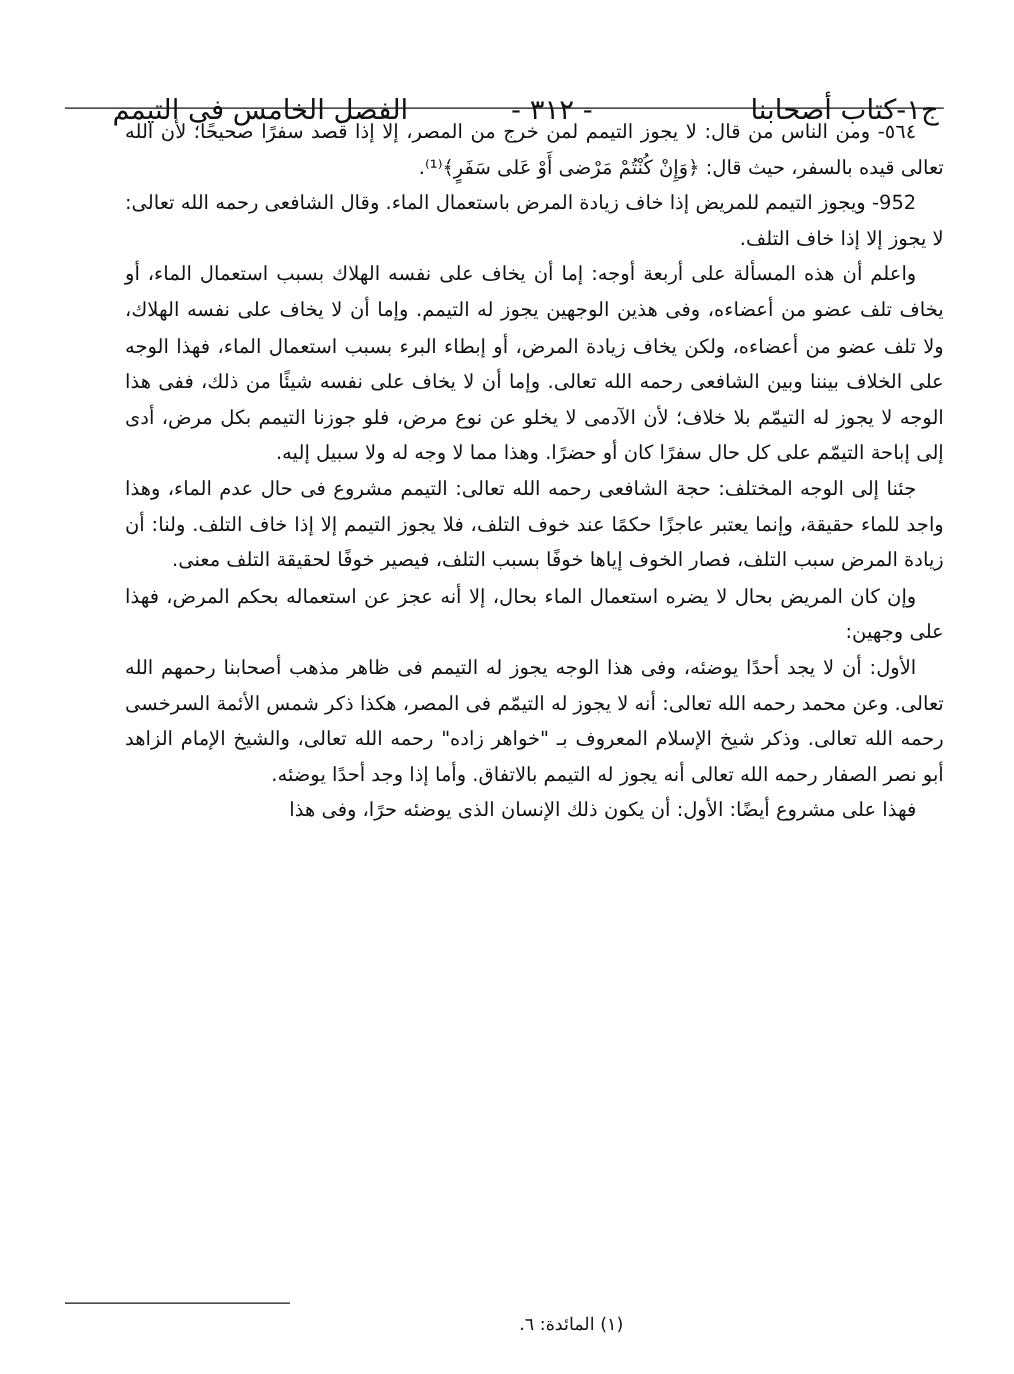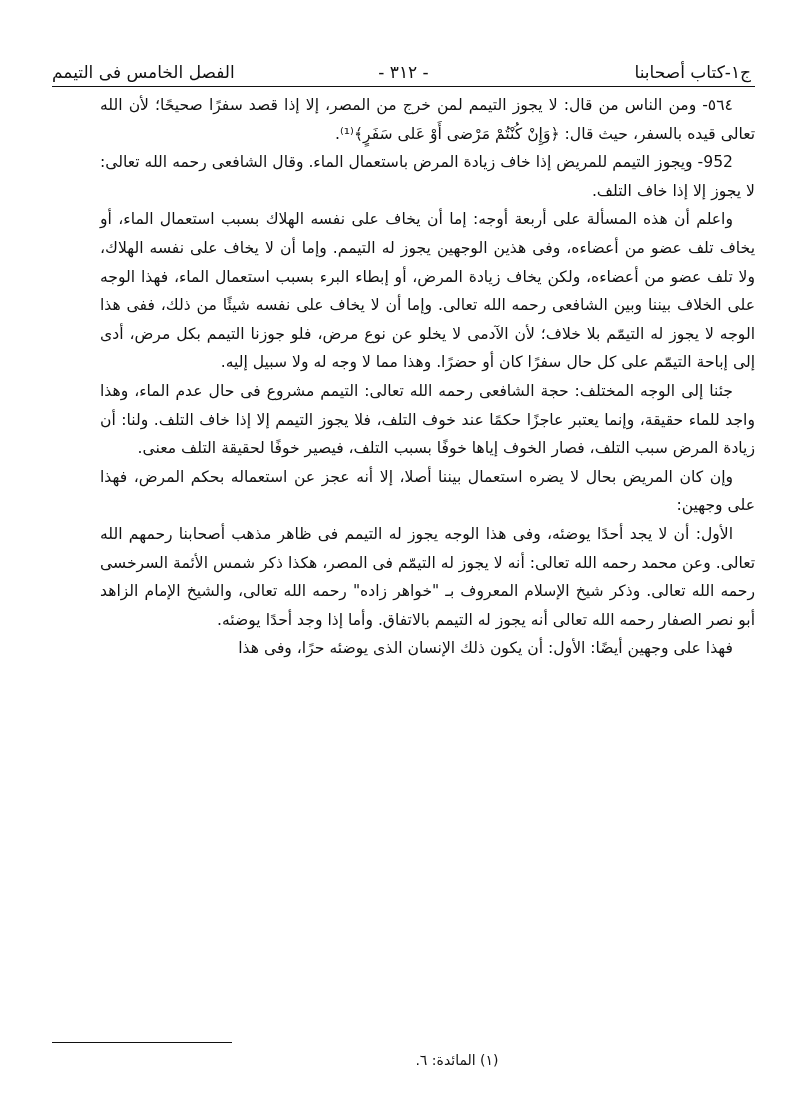--- a/index.html
+++ b/index.html
@@ -1,20 +1,20 @@
 <!DOCTYPE html>
 <html><head>
   <meta charset="utf-8">
   <style>
     html, body { margin: 0; padding: 0; background: #ffffff; }
     body { width: 811px; height: 1099px; position: relative; overflow: hidden;
       font-family: "DejaVu Sans", "Liberation Sans", sans-serif; color: #111; }
     .page { position: absolute; left: 52px; top: 52px; width: 703px; direction: rtl; }
     .header { position: relative; height: 34px; border-bottom: 1.5px solid #111; }
-    .header span { position: absolute; top: 10px; font-size: 17px; white-space: nowrap; }
+    .header span { position: absolute; top: 24px; font-size: 22px; white-space: nowrap; margin-left: 38px; }
     .h-right { right: 4px; }
     .h-center { left: 50%; transform: translateX(-50%); text-align: right; }
     .h-left { left: 0; }
     .body { margin-top: 4px; font-size: 15.6px; line-height: 28.6px; text-align: justify; text-align-last: right; }
     .body p { margin: 0; }
     .body p.indent { text-indent: 22px; margin-left: 48px; }
     .rule { position: absolute; left: 52px; top: 1042px; width: 180px; border-top: 1px solid #111; }
     .footnote { position: absolute; right: 0; top: 1052px; width: 760px; direction: rtl; font-size: 14px; text-align: center; }
     .footnote span { display: inline-block; }
   </style>
@@ -25,22 +25,22 @@
   <div class="header">
     <span class="h-right">ج١-كتاب أصحابنا</span>
     <span class="h-center">- ٣١٢ -</span>
     <span class="h-left">الفصل الخامس فى التيمم</span>
   </div>
   <div class="body">
     <p class="indent">٥٦٤- ومن الناس من قال: لا يجوز التيمم لمن خرج من المصر، إلا إذا قصد سفرًا صحيحًا؛ لأن الله تعالى قيده بالسفر، حيث قال: ﴿وَإِنْ كُنْتُمْ مَرْضى أَوْ عَلى سَفَرٍ﴾⁽¹⁾.</p>
     <p class="indent">952- ويجوز التيمم للمريض إذا خاف زيادة المرض باستعمال الماء. وقال الشافعى رحمه الله تعالى: لا يجوز إلا إذا خاف التلف.</p>
     <p class="indent">واعلم أن هذه المسألة على أربعة أوجه: إما أن يخاف على نفسه الهلاك بسبب استعمال الماء، أو يخاف تلف عضو من أعضاءه، وفى هذين الوجهين يجوز له التيمم. وإما أن لا يخاف على نفسه الهلاك، ولا تلف عضو من أعضاءه، ولكن يخاف زيادة المرض، أو إبطاء البرء بسبب استعمال الماء، فهذا الوجه على الخلاف بيننا وبين الشافعى رحمه الله تعالى. وإما أن لا يخاف على نفسه شيئًا من ذلك، ففى هذا الوجه لا يجوز له التيمّم بلا خلاف؛ لأن الآدمى لا يخلو عن نوع مرض، فلو جوزنا التيمم بكل مرض، أدى إلى إباحة التيمّم على كل حال سفرًا كان أو حضرًا. وهذا مما لا وجه له ولا سبيل إليه.</p>
     <p class="indent">جئنا إلى الوجه المختلف: حجة الشافعى رحمه الله تعالى: التيمم مشروع فى حال عدم الماء، وهذا واجد للماء حقيقة، وإنما يعتبر عاجزًا حكمًا عند خوف التلف، فلا يجوز التيمم إلا إذا خاف التلف. ولنا: أن زيادة المرض سبب التلف، فصار الخوف إياها خوفًا بسبب التلف، فيصير خوفًا لحقيقة التلف معنى.</p>
-    <p class="indent">وإن كان المريض بحال لا يضره استعمال بيننا أصلا، إلا أنه عجز عن استعماله بحكم المرض، فهذا على وجهين:</p>
+    <p class="indent">وإن كان المريض بحال لا يضره استعمال الماء بحال، إلا أنه عجز عن استعماله بحكم المرض، فهذا على وجهين:</p>
     <p class="indent">الأول: أن لا يجد أحدًا يوضئه، وفى هذا الوجه يجوز له التيمم فى ظاهر مذهب أصحابنا رحمهم الله تعالى. وعن محمد رحمه الله تعالى: أنه لا يجوز له التيمّم فى المصر، هكذا ذكر شمس الأئمة السرخسى رحمه الله تعالى. وذكر شيخ الإسلام المعروف بـ "خواهر زاده" رحمه الله تعالى، والشيخ الإمام الزاهد أبو نصر الصفار رحمه الله تعالى أنه يجوز له التيمم بالاتفاق. وأما إذا وجد أحدًا يوضئه.</p>
-    <p class="indent">فهذا على وجهين أيضًا: الأول: أن يكون ذلك الإنسان الذى يوضئه حرًا، وفى هذا</p>
+    <p class="indent">فهذا على مشروع أيضًا: الأول: أن يكون ذلك الإنسان الذى يوضئه حرًا، وفى هذا</p>
   </div>
 </div>
 
 <div class="rule"></div>
 <div class="footnote">
   <span style="margin-left:52px;">(١) المائدة: ٦.</span>
 </div>
 
 </body></html>

